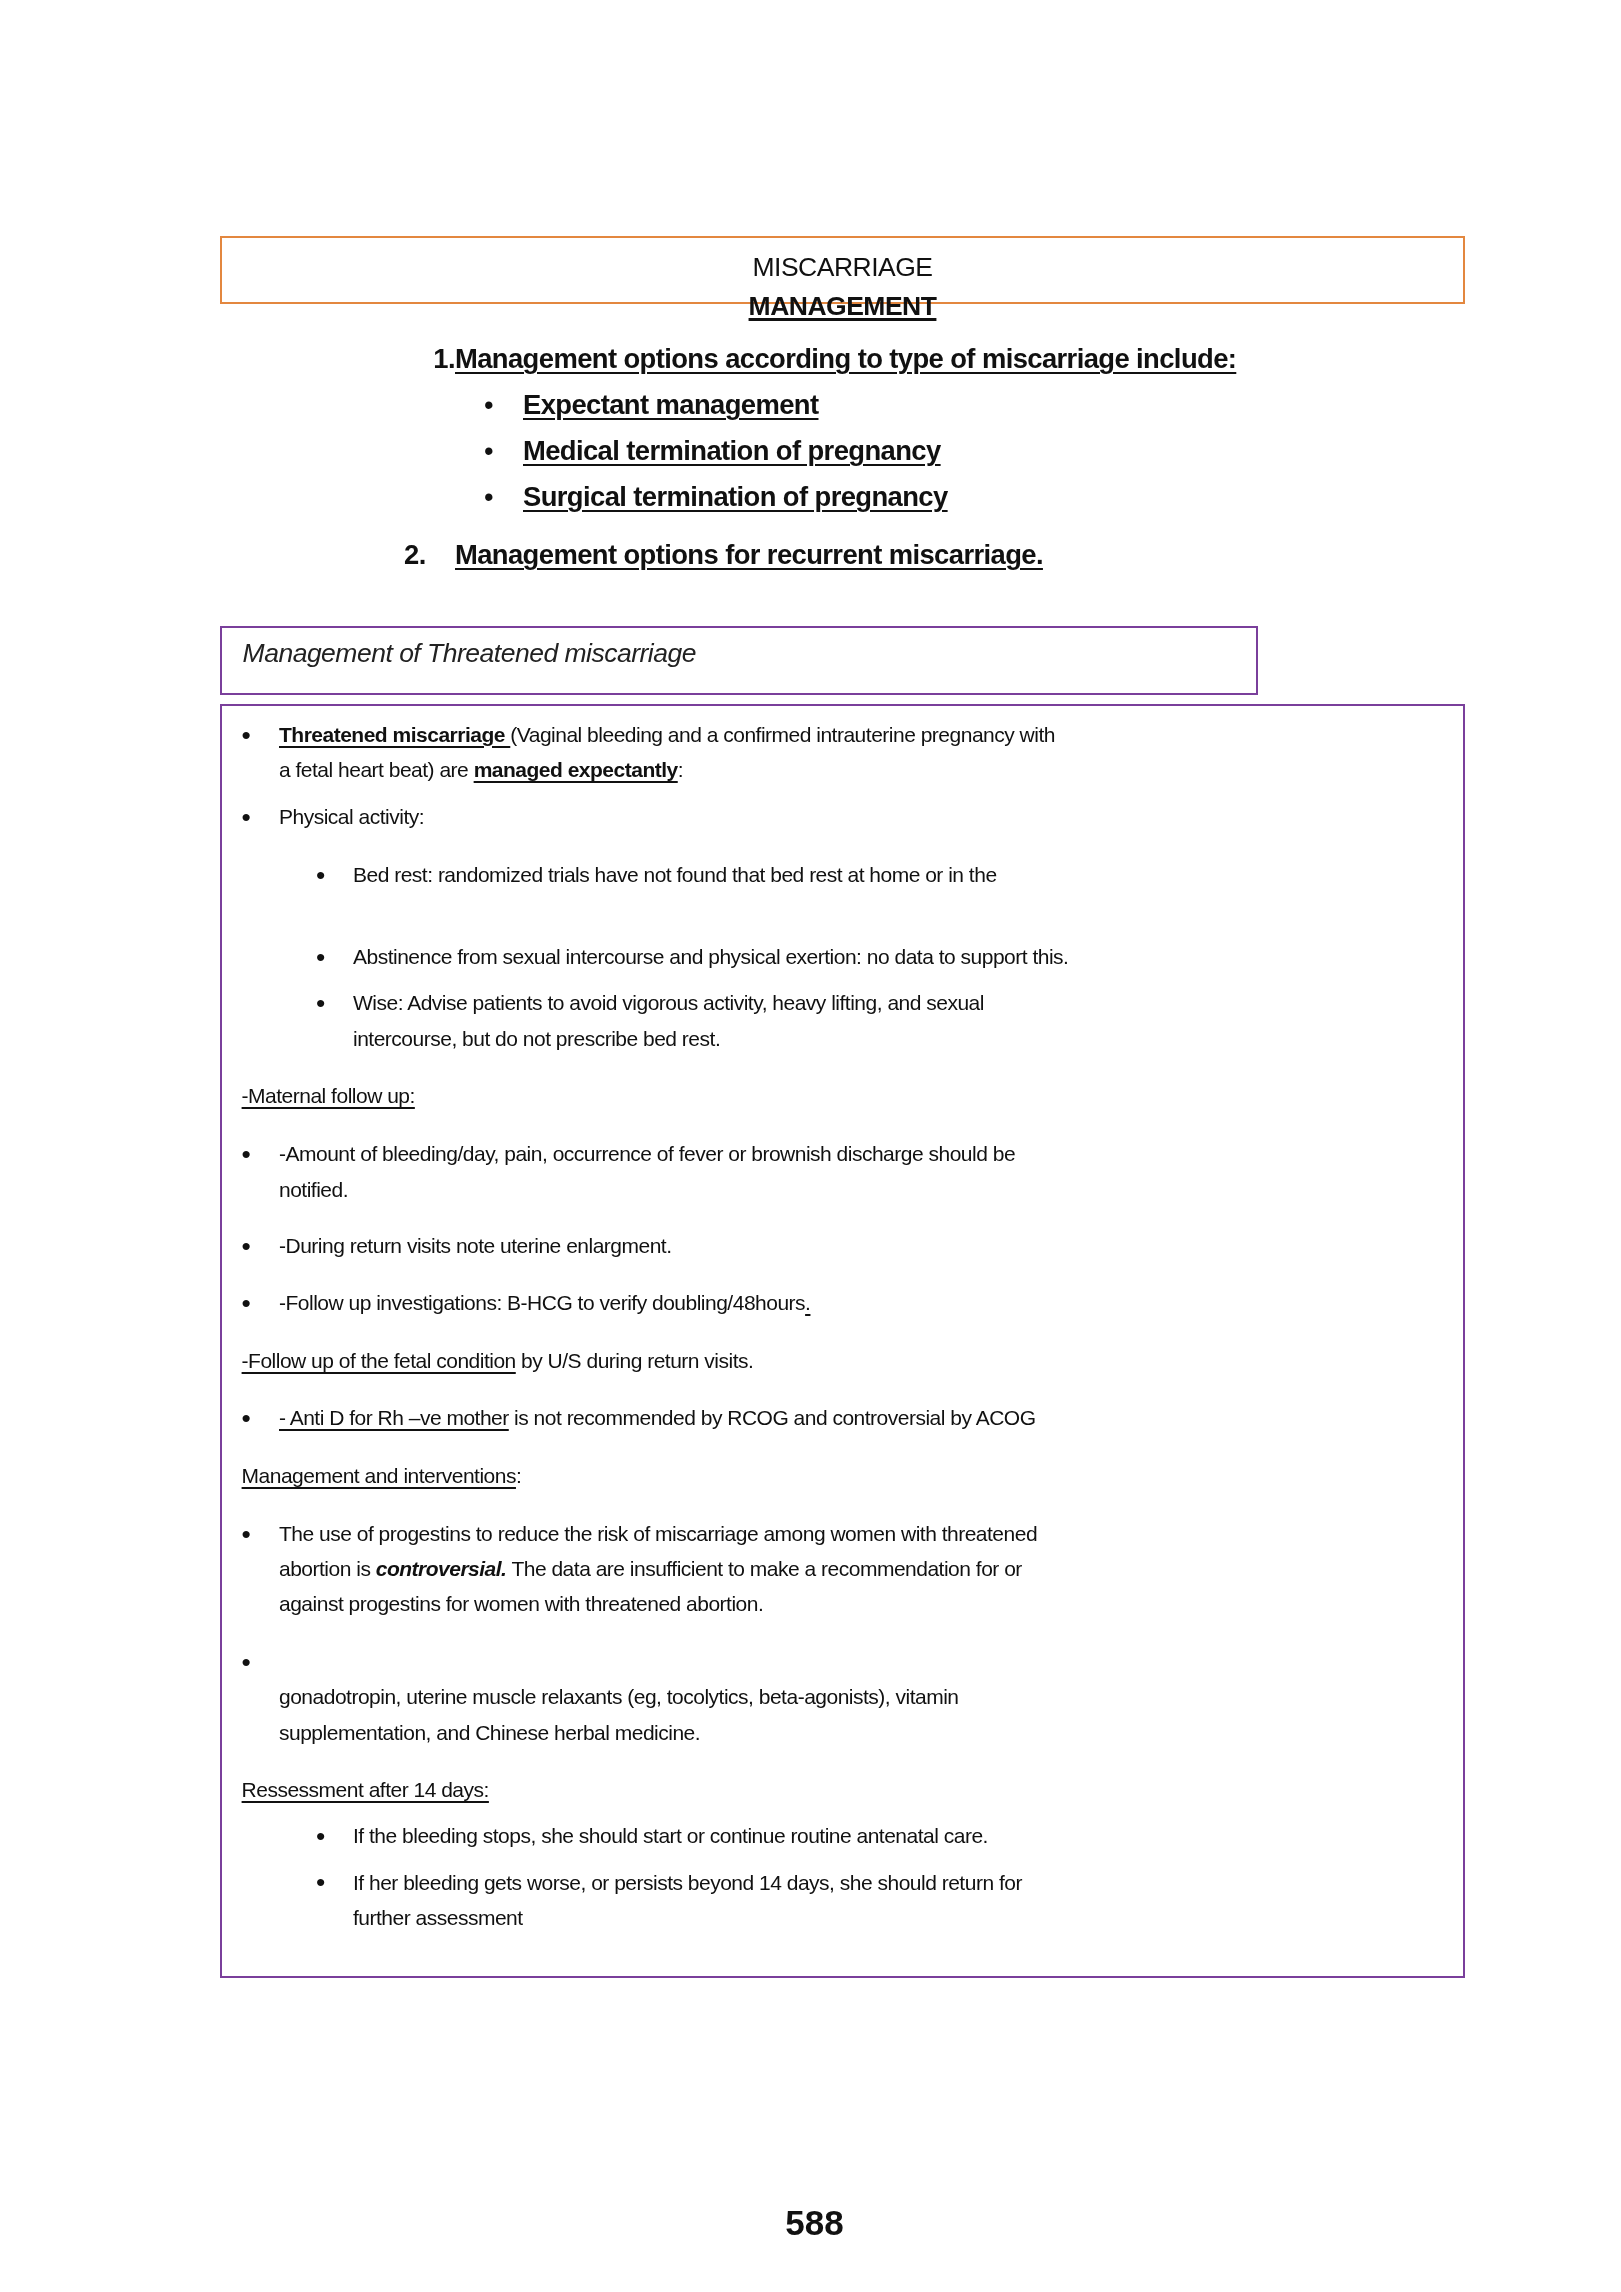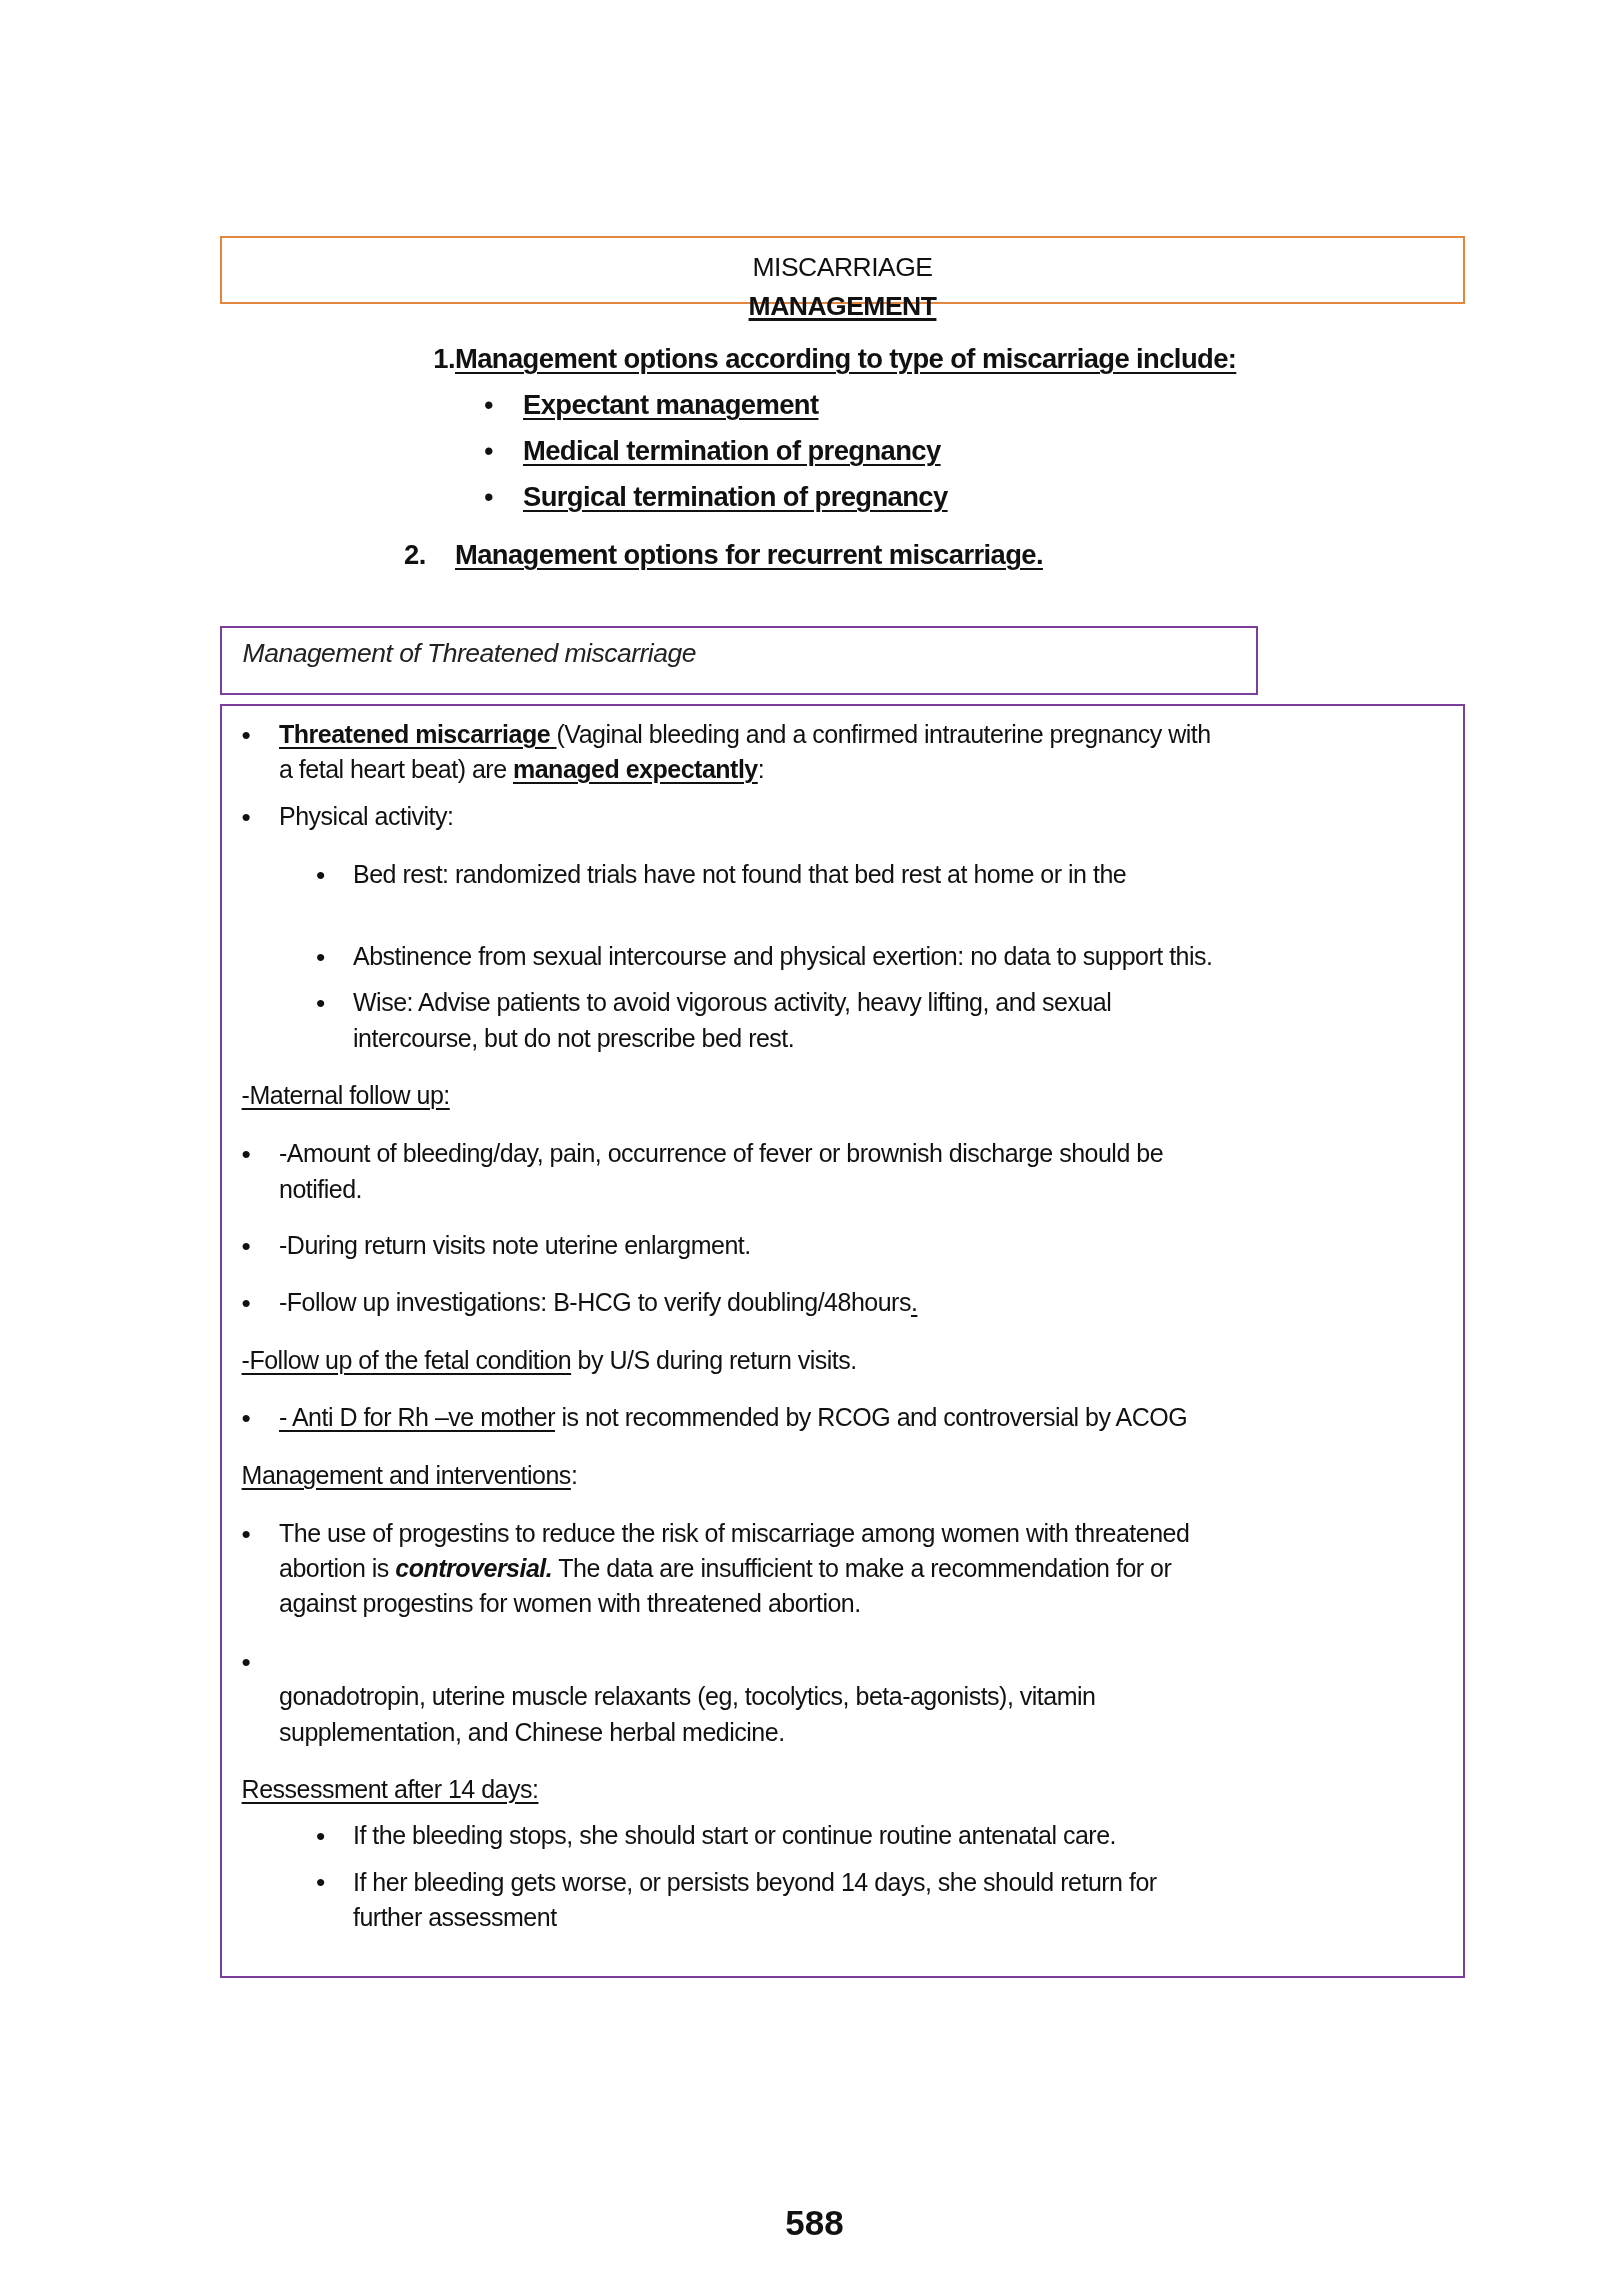--- a/index.html
+++ b/index.html
@@ -25,21 +25,21 @@
   .sec-box {
     position: absolute; left: 220px; top: 626px; width: 1038px; height: 69px;
     border: 2.9px solid #7a3f9b; box-sizing: border-box;
   }
   .sec-box .st { position: absolute; left: 20.6px; top: 9.8px; font-size: 26.5px; font-style: italic; color: #222; letter-spacing: -0.5px; }
 
   .content-box {
     position: absolute; left: 220px; top: 704px; width: 1245px; height: 1274px;
     border: 2.9px solid #7a3f9b; box-sizing: border-box;
   }
-  .line { position: absolute; font-size: 25px; line-height: 35px; white-space: nowrap; letter-spacing: -0.5px; text-align: right; }
+  .line { position: absolute; font-size: 21px; line-height: 35px; white-space: nowrap; letter-spacing: -0.5px; text-align: right; }
   .bul { position: absolute; font-size: 26.5px; }
   .u { text-decoration: underline; text-decoration-thickness: 2px; text-underline-offset: 3.9px; }
   .b { font-weight: bold; }
   .bi { font-weight: bold; font-style: italic; }
   .red { color: #e31b1b; font-weight: bold; text-decoration: underline; text-decoration-thickness: 2px; text-underline-offset: 3.9px; }
 
   .page-num { position: absolute; left: 0; right: 0; top: 2203px; text-align: center; font-size: 35px; font-weight: bold; padding-left: 8px; }
 </style>
 </head>
 <body>

